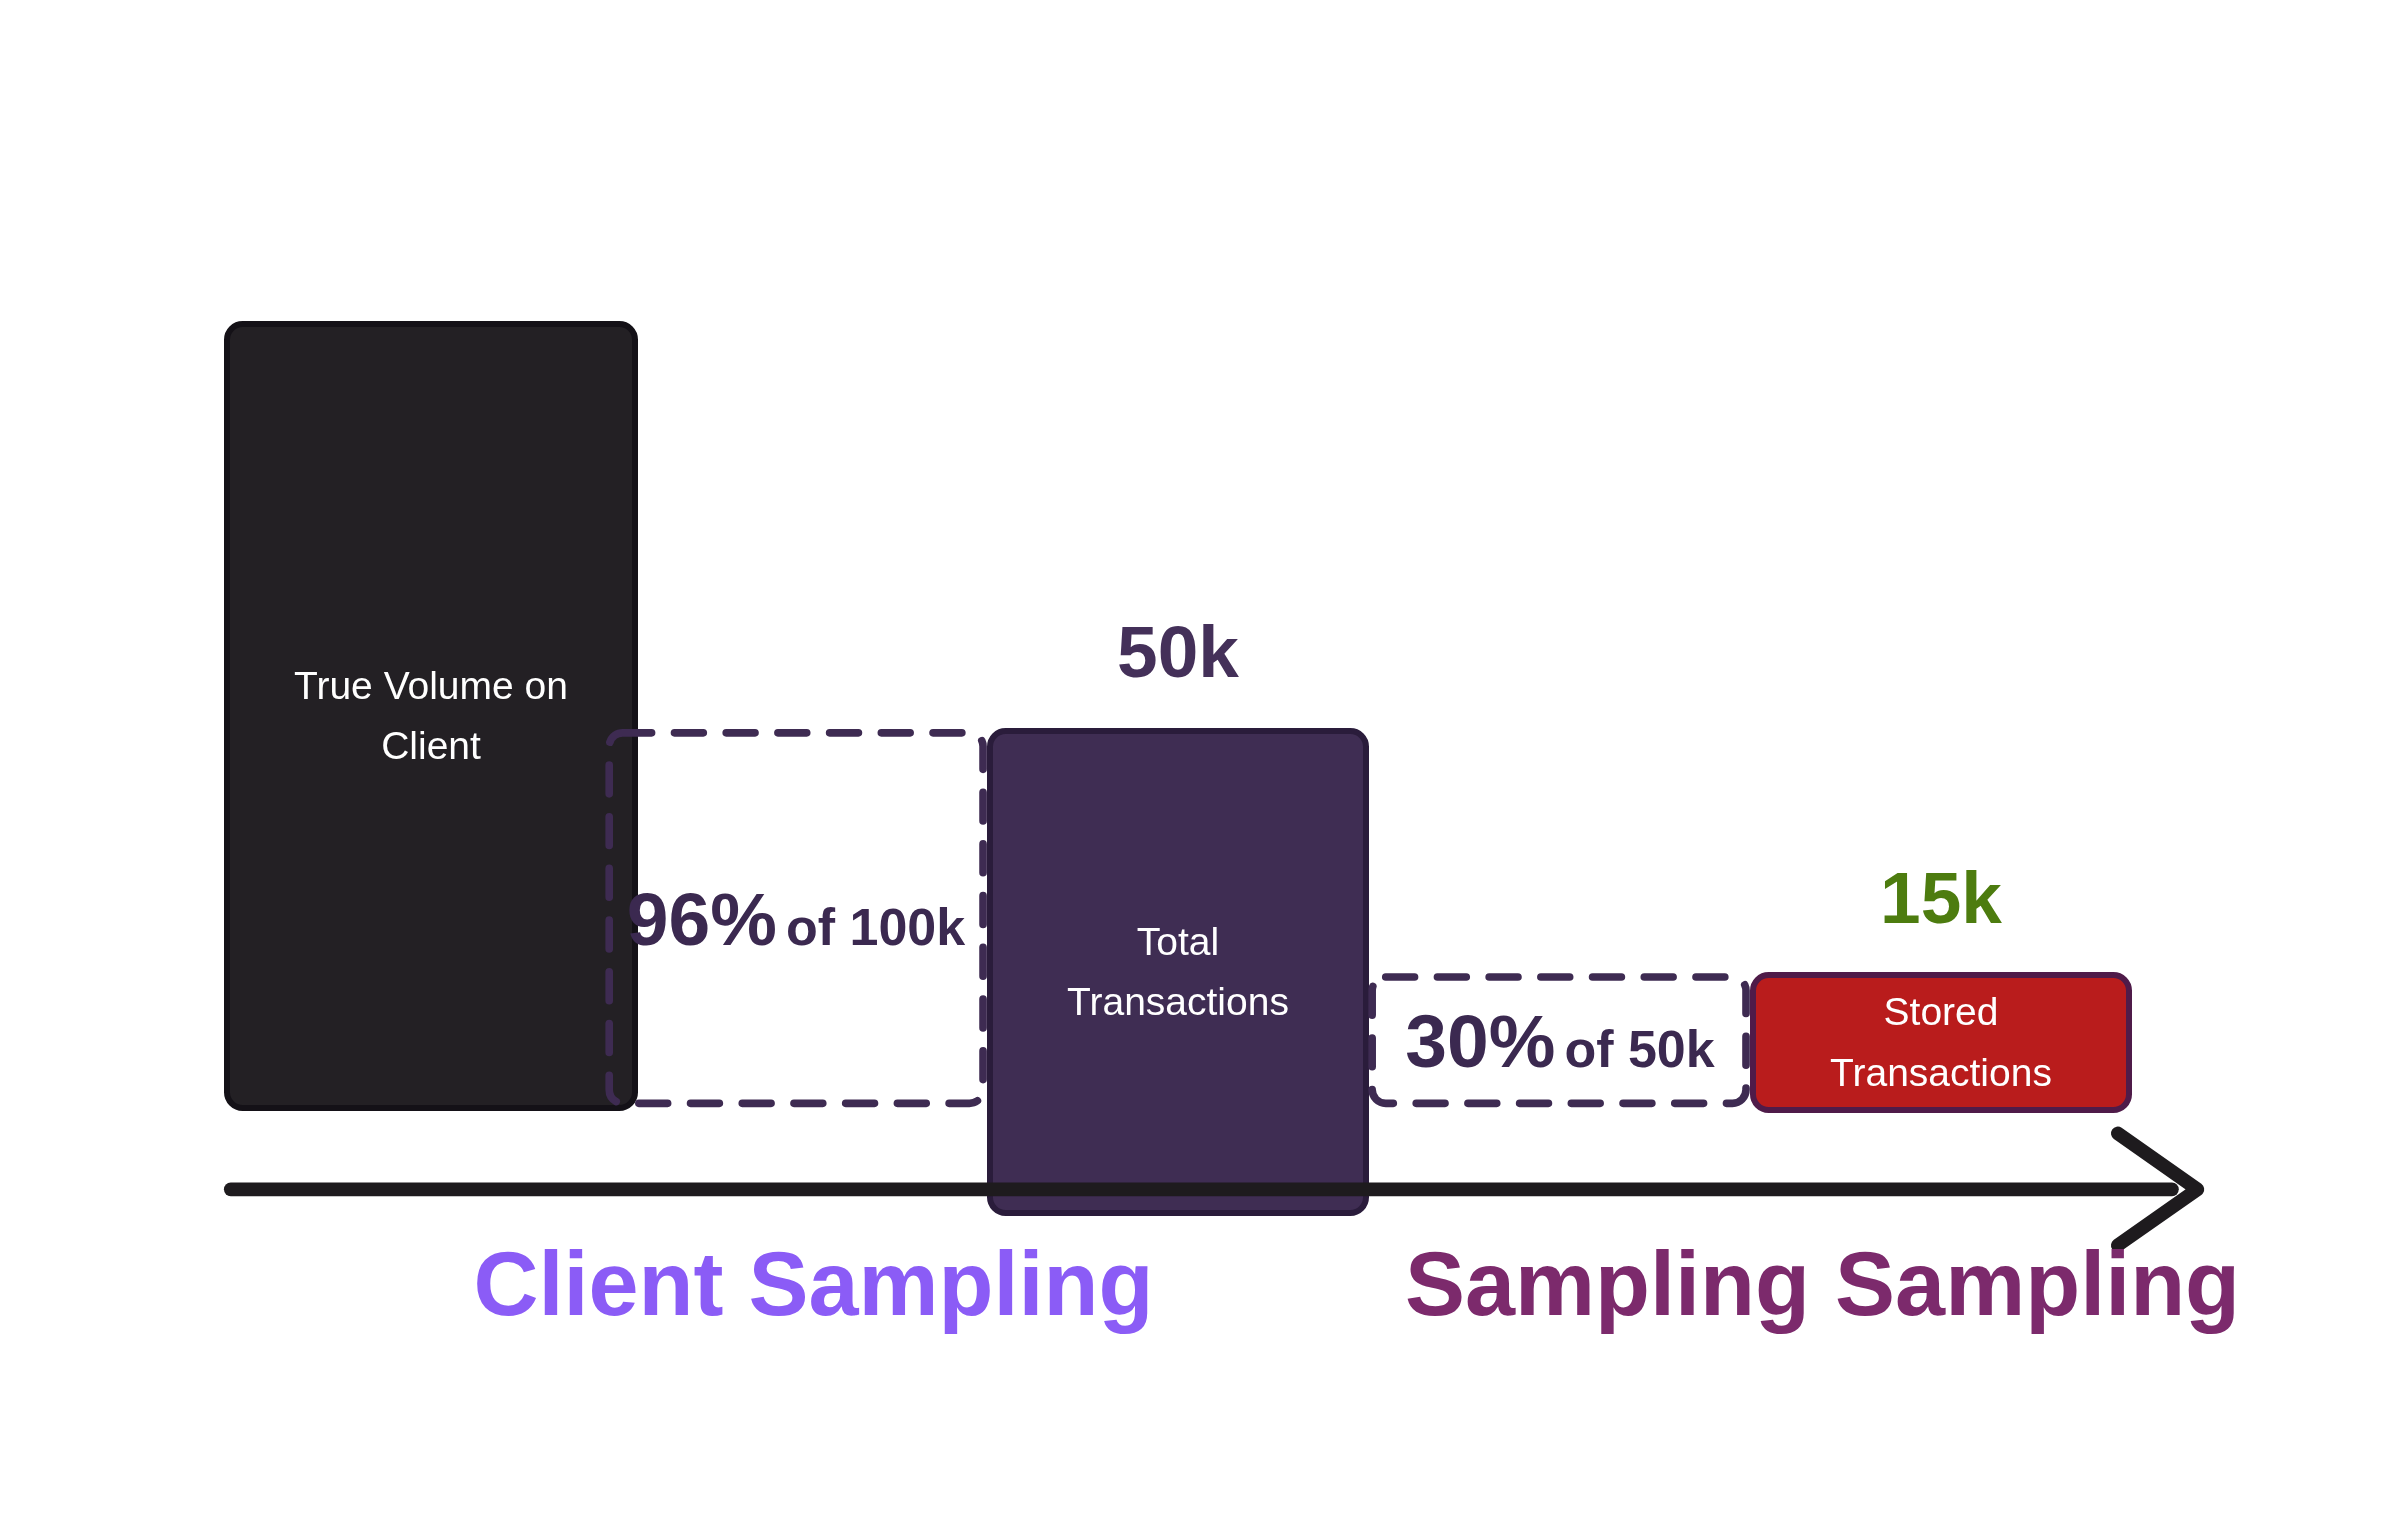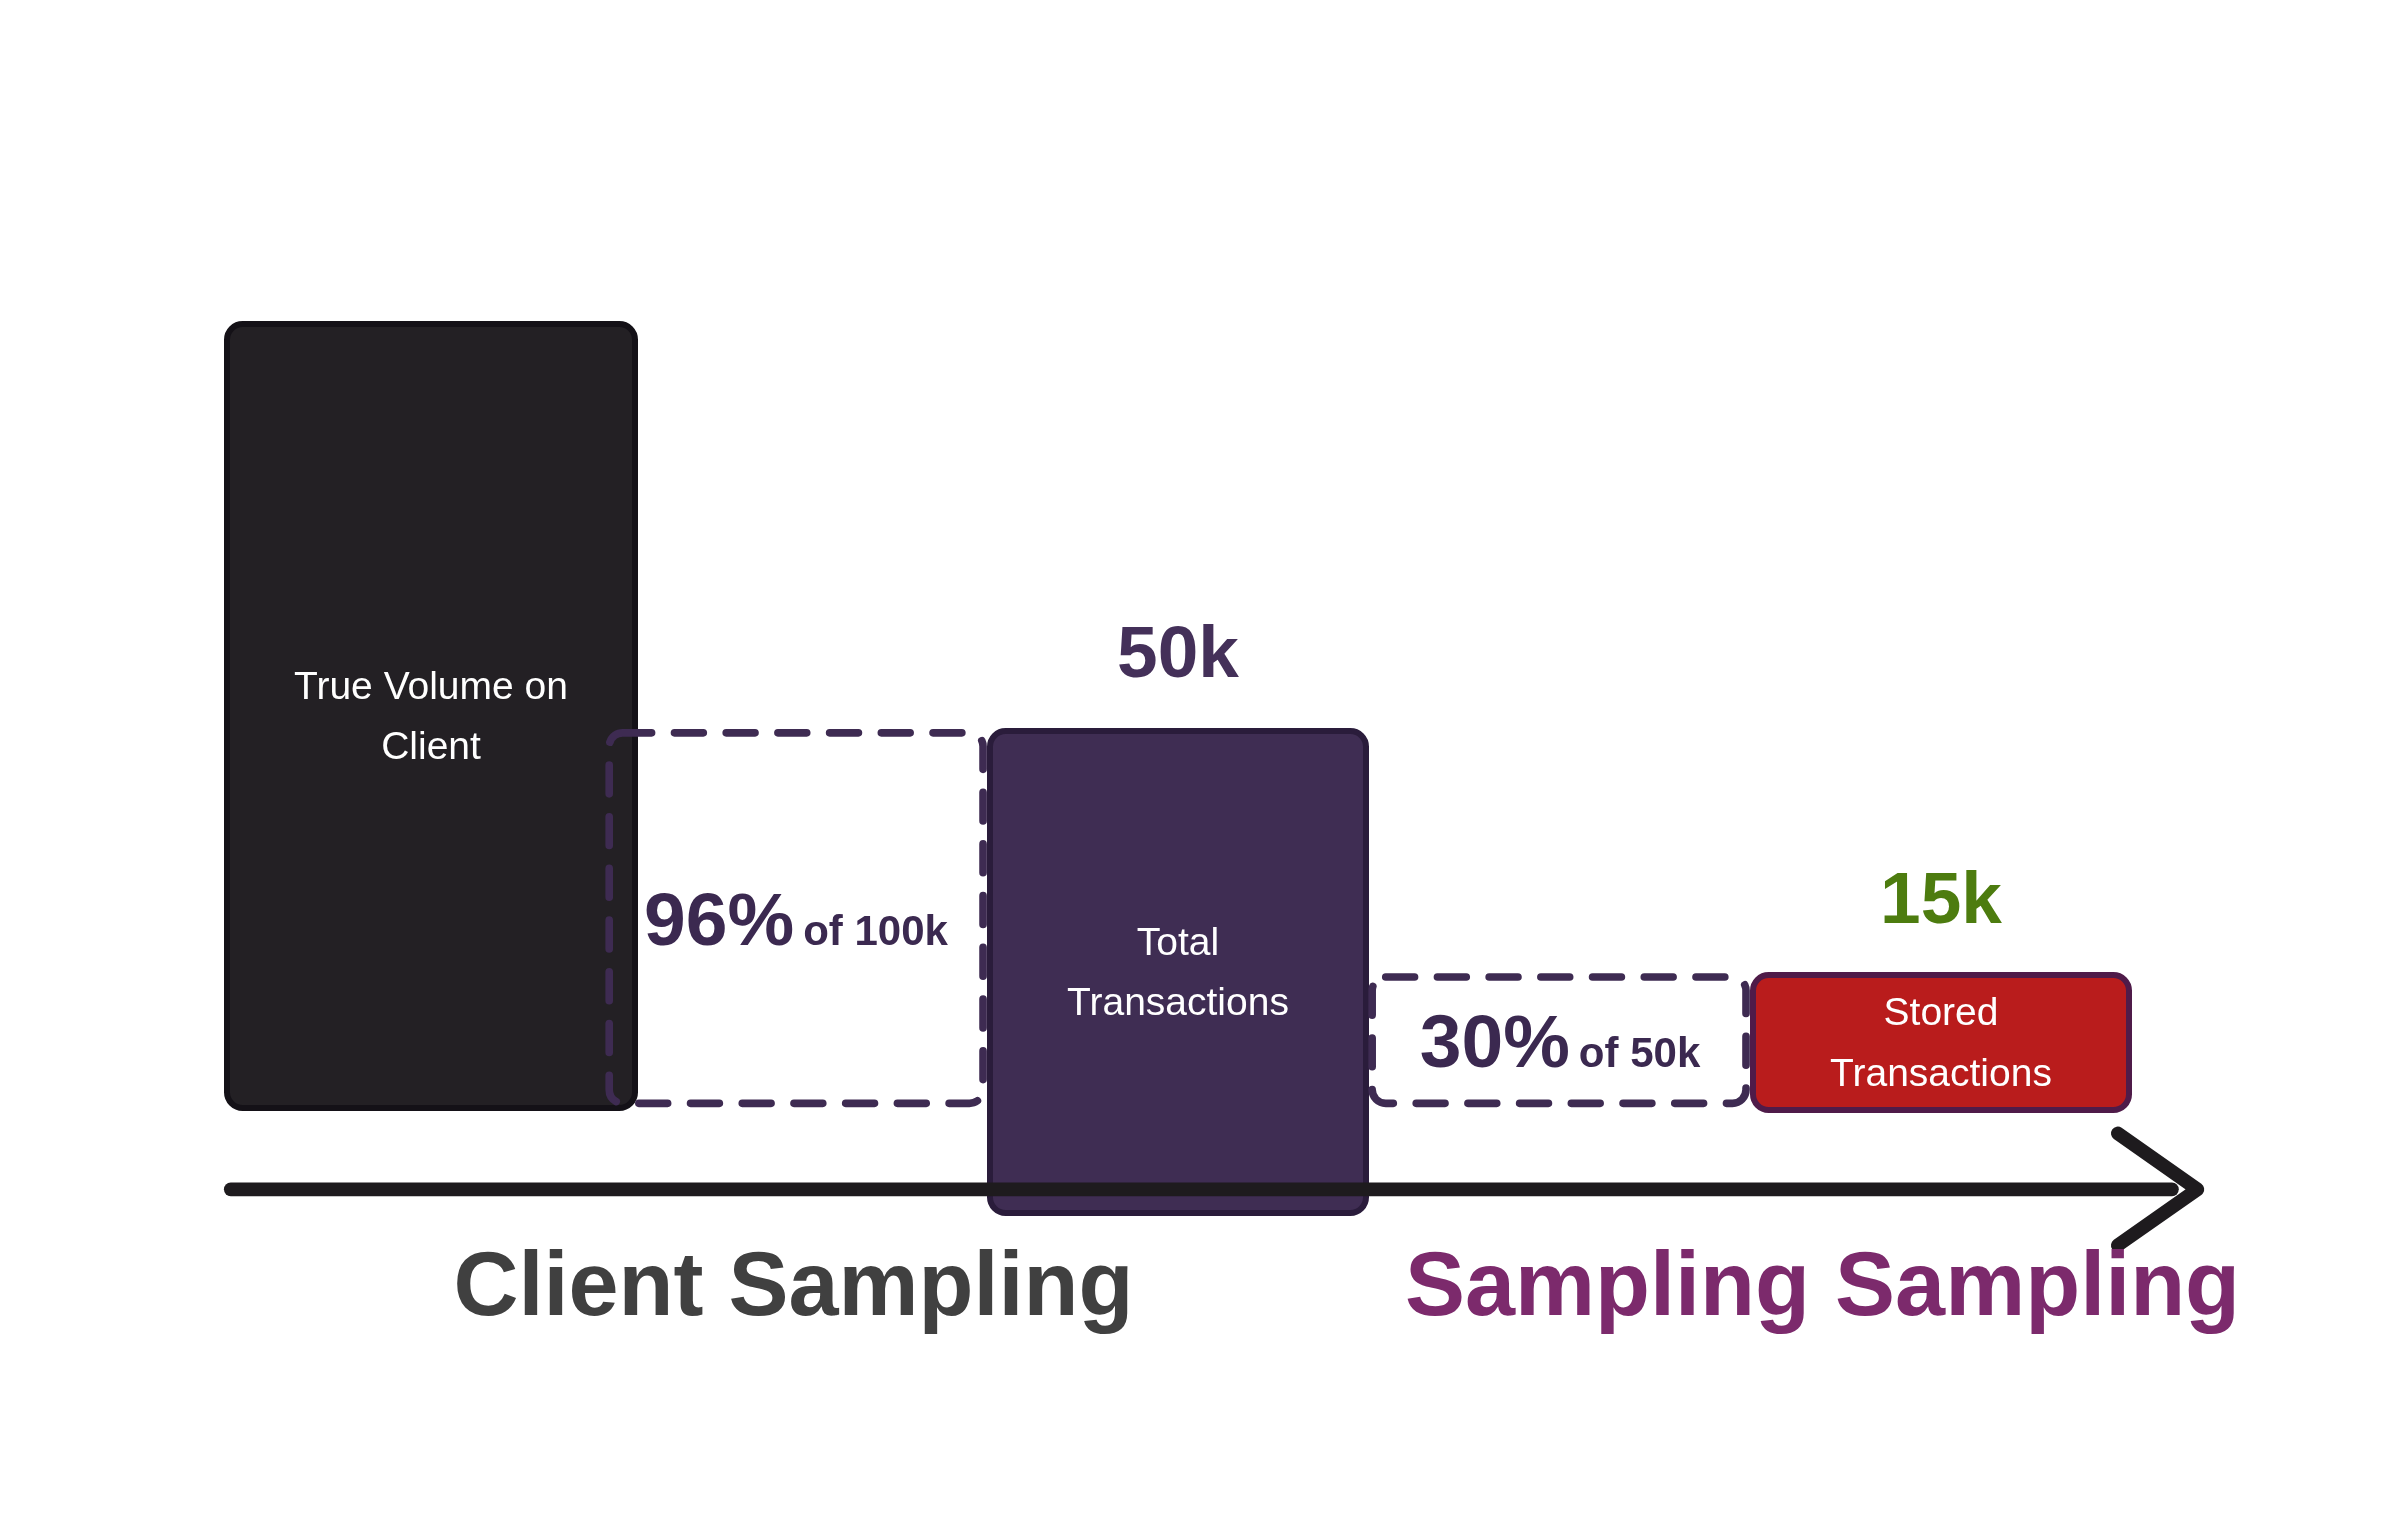--- a/index.html
+++ b/index.html
@@ -56,33 +56,33 @@
     position: absolute;
     width: 382px;
     text-align: center;
     z-index: 3;
     color: #3b2950;
     white-space: nowrap;
   }
   .pct-client  { left: 605px;  top: 876px; }
   .pct-dynamic { left: 1369px; top: 998px; text-align: center; }
   .pct-big   { font-size: 75px; font-weight: 700; }
-  .pct-small { font-size: 42px; font-weight: 600; margin-left: 9px; }
+  .pct-small { font-size: 52px; font-weight: 600; margin-left: 9px; }
   .axis-label {
     position: absolute;
     width: 763px;
     top: 1232px;
     text-align: center;
     font-size: 90px;
     font-weight: 600;
     line-height: 105px;
     z-index: 3;
     white-space: nowrap;
   }
-  .axis-client  { left: 412px;  color: #404040; }
+  .axis-client  { left: 432px;  color: #8b5cf6; }
   .axis-dynamic { left: 1405px; color: #7c2a6c; }
 </style>
 </head>
 <body>
 
 <div class="canvas">
 
   <div class="bar bar-true">
     <div class="bar-label">True Volume on Client</div>
   </div>

